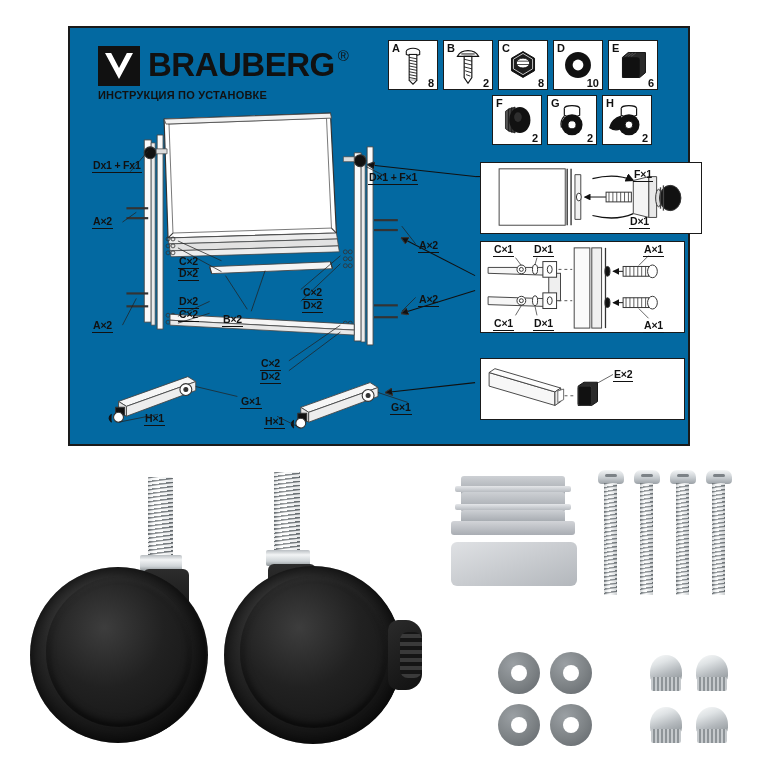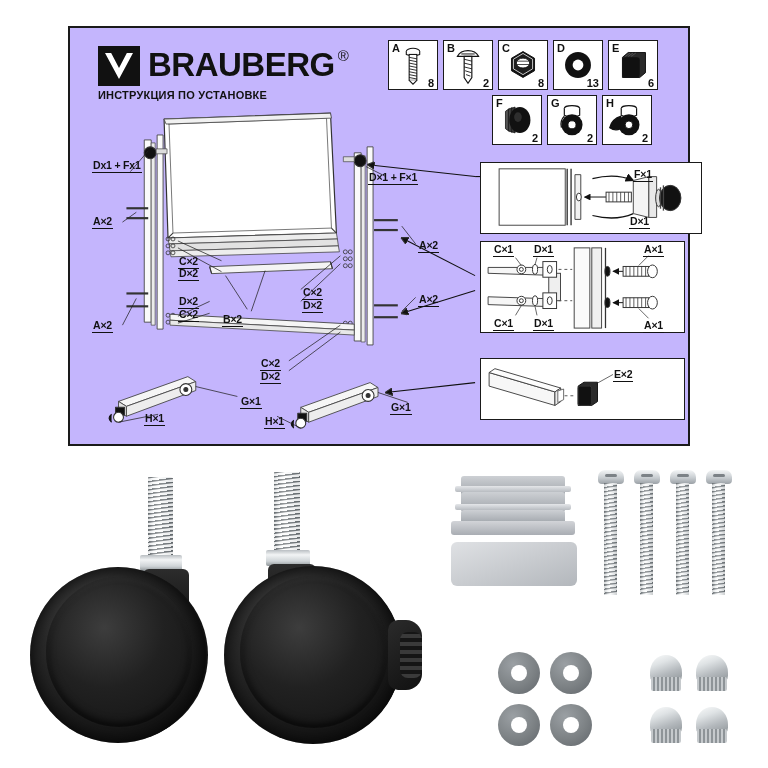--- a/index.html
+++ b/index.html
@@ -1,21 +1,21 @@
 <!DOCTYPE html>
 <html><head>
 <meta charset="utf-8">
 <style>
   html,body{margin:0;padding:0;background:#ffffff;}
   body{width:768px;height:768px;position:relative;overflow:hidden;
        font-family:"Liberation Sans","DejaVu Sans",sans-serif;color:#111;}
 
   
   #instr-panel{position:absolute;left:68px;top:26px;width:622px;height:420px;
-     border:2px solid #1a1a1a;background:#c4b5fd;box-sizing:border-box;}
+     border:2px solid #1a1a1a;background:#0369a1;box-sizing:border-box;}
 
   
   #logo-block{position:absolute;left:28px;top:18px;width:285px;}
   #logo-row{display:flex;align-items:flex-start;}
   #logo-mark{width:42px;height:40px;background:#111;position:relative;flex:0 0 auto;}
   #logo-mark:after{content:"";position:absolute;left:7px;top:7px;width:28px;height:26px;
      background:#fff;clip-path:polygon(0 0,22% 0,50% 58%,78% 0,100% 0,50% 100%);}
   #logo-word{font-weight:bold;font-size:33px;letter-spacing:-0.5px;line-height:38px;
      margin-left:8px;color:#111;}
   #logo-reg{font-size:15px;line-height:16px;margin-left:3px;margin-top:2px;color:#111;}
@@ -155,21 +155,21 @@
         </svg>
         <span class="part-qty">8</span>
       </div>
 
       <div class="part-box">
         <span class="part-letter">D</span>
         <svg class="part-art" viewBox="0 0 50 50">
           <circle cx="25" cy="25" r="13.5" fill="#111"></circle>
           <circle cx="25" cy="25" r="5.6" fill="#fff"></circle>
         </svg>
-        <span class="part-qty">13</span>
+        <span class="part-qty">10</span>
       </div>
 
       <div class="part-box">
         <span class="part-letter">E</span>
         <svg class="part-art" viewBox="0 0 50 50">
           <path d="M14 17 L20 12 L38 12 L38 33 L32 38 L14 38 Z" fill="#2a2a2a" stroke="#111" stroke-width="1"></path>
           <rect x="14" y="17" width="18" height="21" rx="3" fill="#111"></rect>
           <g stroke="#555" stroke-width="0.9">
             <line x1="17" y1="16" x2="22" y2="12.5"></line>
               <line x1="20" y1="16" x2="25" y2="12.5"></line>

